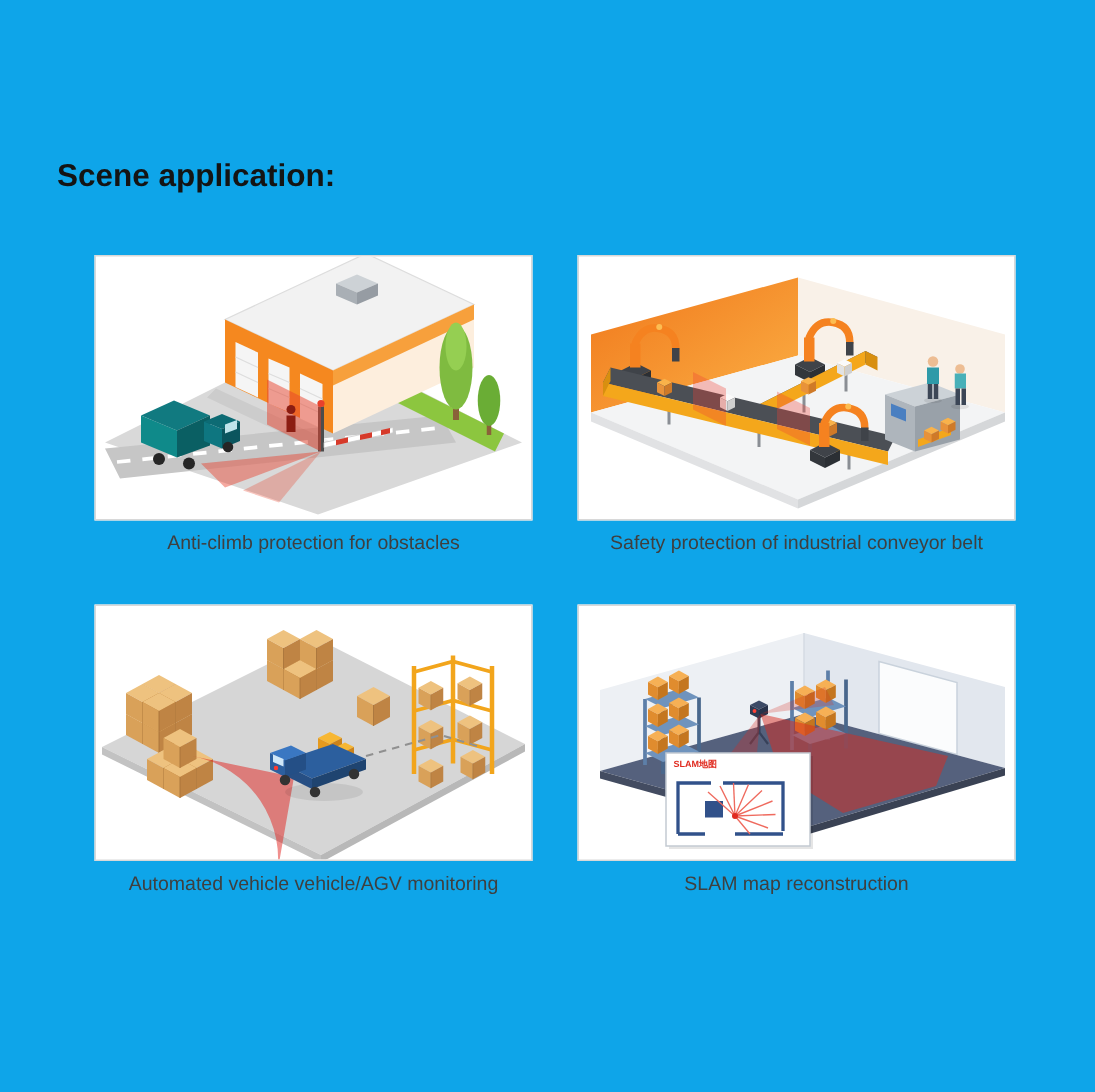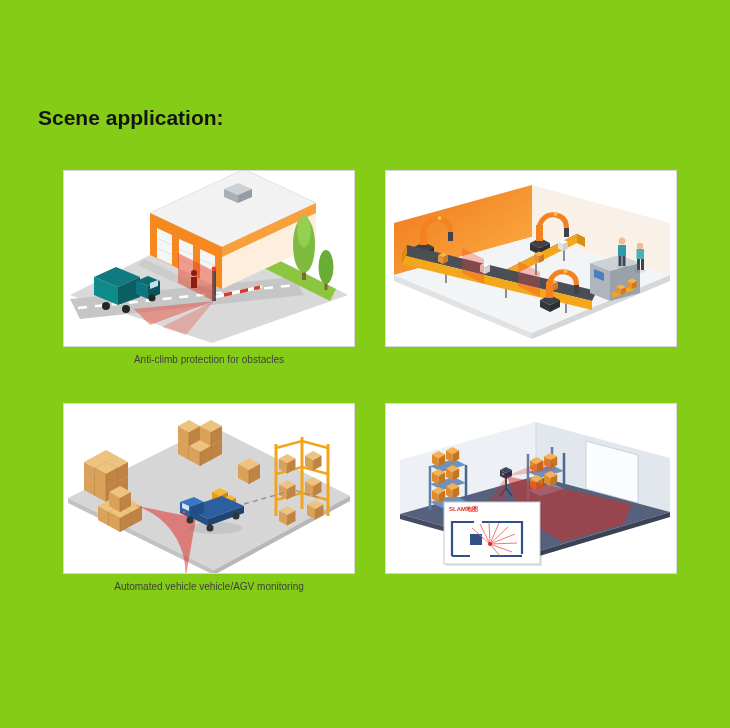--- a/index.html
+++ b/index.html
@@ -1,25 +1,25 @@
 <!DOCTYPE html>
 <html><head>
 <meta charset="utf-8">
 <style>
   * { margin:0; padding:0; box-sizing:border-box; }
   html,body { background:#ffffff; }
   body { font-family:"Liberation Sans", sans-serif; }
-  .page { position:relative; width:730px; height:728px; background:#84cc16; overflow:hidden; }
+  .page { position:relative; width:730px; height:728px; background:#0ea5e9; overflow:hidden; }
   .heading { position:absolute; left:38px; top:106px; font-size:21px; font-weight:700; color:#141414; }
   .scene { position:absolute; width:292px; }
   .scene-box { width:292px; background:#fff; border:1px solid #d8d8d8; overflow:hidden; }
   .scene-box svg { display:block; width:100%; height:100%; }
   .h177 { height:177px; }
   .h171 { height:171px; }
-  .caption { display:block; width:292px; text-align:center; margin-top:7px; font-size:10px; color:#3f3f3f; }
+  .caption { display:block; width:292px; text-align:center; margin-top:7px; font-size:13px; color:#3f3f3f; }
   .inset-label { font-size:6px; font-weight:700; fill:#e02b20; }
 </style>
 </head>
 <body>
 
 <div class="page">
 
   <h1 class="heading">Scene application:</h1>
 
   <figure class="scene" style="left:63px; top:170px;">
@@ -187,20 +187,21 @@
           <path d="M232,74 h8 v11 h-8 z" fill="#2f9aa8"></path>
           <rect x="232.5" y="85" width="3" height="10" fill="#3c4656"></rect>
           <rect x="236.5" y="85" width="3" height="10" fill="#3c4656"></rect>
           <circle cx="254" cy="75" r="3.2" fill="#edbd93"></circle>
           <path d="M250.5,78 h7.5 v10 h-7.5 z" fill="#48b0b8"></path>
           <rect x="251" y="88" width="3" height="11" fill="#3c4656"></rect>
           <rect x="255" y="88" width="3" height="11" fill="#3c4656"></rect>
         </g>
       </svg>
     </div>
+    <figcaption class="caption">Safety protection of industrial conveyor belt</figcaption>
   </figure>
 
   <figure class="scene" style="left:63px; top:403px;">
     <div class="scene-box h171">
       <svg viewBox="0 0 290 169">
         <defs>
           <g id="crateA">
             <polygon points="0,6 11,0 22,6 11,12" fill="#eec27f"></polygon>
             <polygon points="0,6 11,12 11,26 0,20" fill="#d9a159"></polygon>
             <polygon points="11,12 22,6 22,20 11,26" fill="#bf8444"></polygon>
@@ -358,15 +359,16 @@
             <line x1="104" y1="140" x2="122" y2="123"></line>
             <line x1="104" y1="140" x2="129" y2="130"></line>
             <line x1="104" y1="140" x2="131" y2="139"></line>
             <line x1="104" y1="140" x2="126" y2="148"></line>
             <line x1="104" y1="140" x2="114" y2="152"></line>
           </g>
           <circle cx="104" cy="140" r="2" fill="#e02b20"></circle>
         </g>
       </svg>
     </div>
+    <figcaption class="caption">SLAM map reconstruction</figcaption>
   </figure>
 
 </div>
 
 </body></html>

